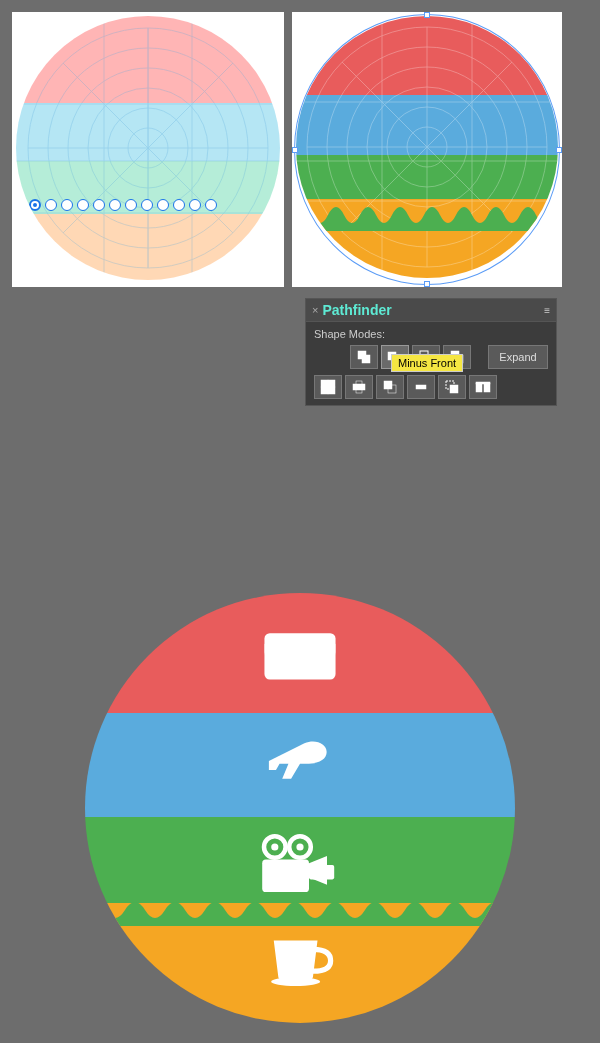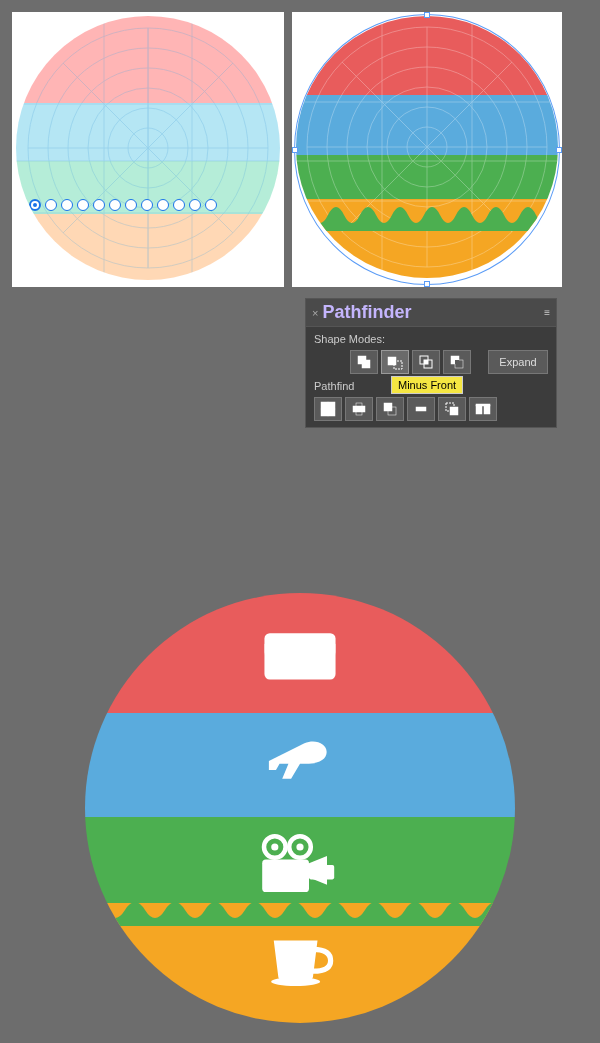--- a/index.html
+++ b/index.html
@@ -133,22 +133,22 @@
       gap: 4px;
     }
 
     .panel-close {
       color: #aaa;
       font-size: 11px;
       cursor: pointer;
     }
 
     .panel-title {
-      color: #c4b5fd;
-      font-size: 18px;
+      color: #5eead4;
+      font-size: 14px;
       font-weight: bold;
     }
 
     .panel-menu {
       color: #ccc;
       font-size: 10px;
     }
 
     .panel-body {
       padding: 6px 8px;
@@ -493,23 +493,20 @@
 
       <div class="pf-btn" title="Exclude">
         <svg viewBox="0 0 16 16" fill="none" xmlns="http://www.w3.org/2000/svg">
           <rect x="2" y="2" width="8" height="8" fill="white" stroke="white" stroke-width="0.5"></rect>
           <rect x="6" y="6" width="8" height="8" fill="#5a5a5a" stroke="white" stroke-width="0.5"></rect>
           <rect x="6" y="6" width="4" height="4" fill="#5a5a5a"></rect>
         </svg>
       </div>
       <div class="expand-btn">Expand</div>
     </div>
-    <div class="pathfind-label">
-      <span>Pathfind</span>
-    </div>
     <div class="pathfind-row">
 
       <div class="pf-btn" title="Trim">
         <svg viewBox="0 0 16 16" fill="none" xmlns="http://www.w3.org/2000/svg">
           <rect x="1" y="1" width="7" height="7" fill="white" stroke="white" stroke-width="0.5"></rect>
           <rect x="8" y="1" width="7" height="7" fill="white" stroke="white" stroke-width="0.5"></rect>
           <rect x="1" y="8" width="7" height="7" fill="white" stroke="white" stroke-width="0.5"></rect>
           <rect x="8" y="8" width="7" height="7" fill="white" stroke="white" stroke-width="0.5"></rect>
         </svg>
       </div>

